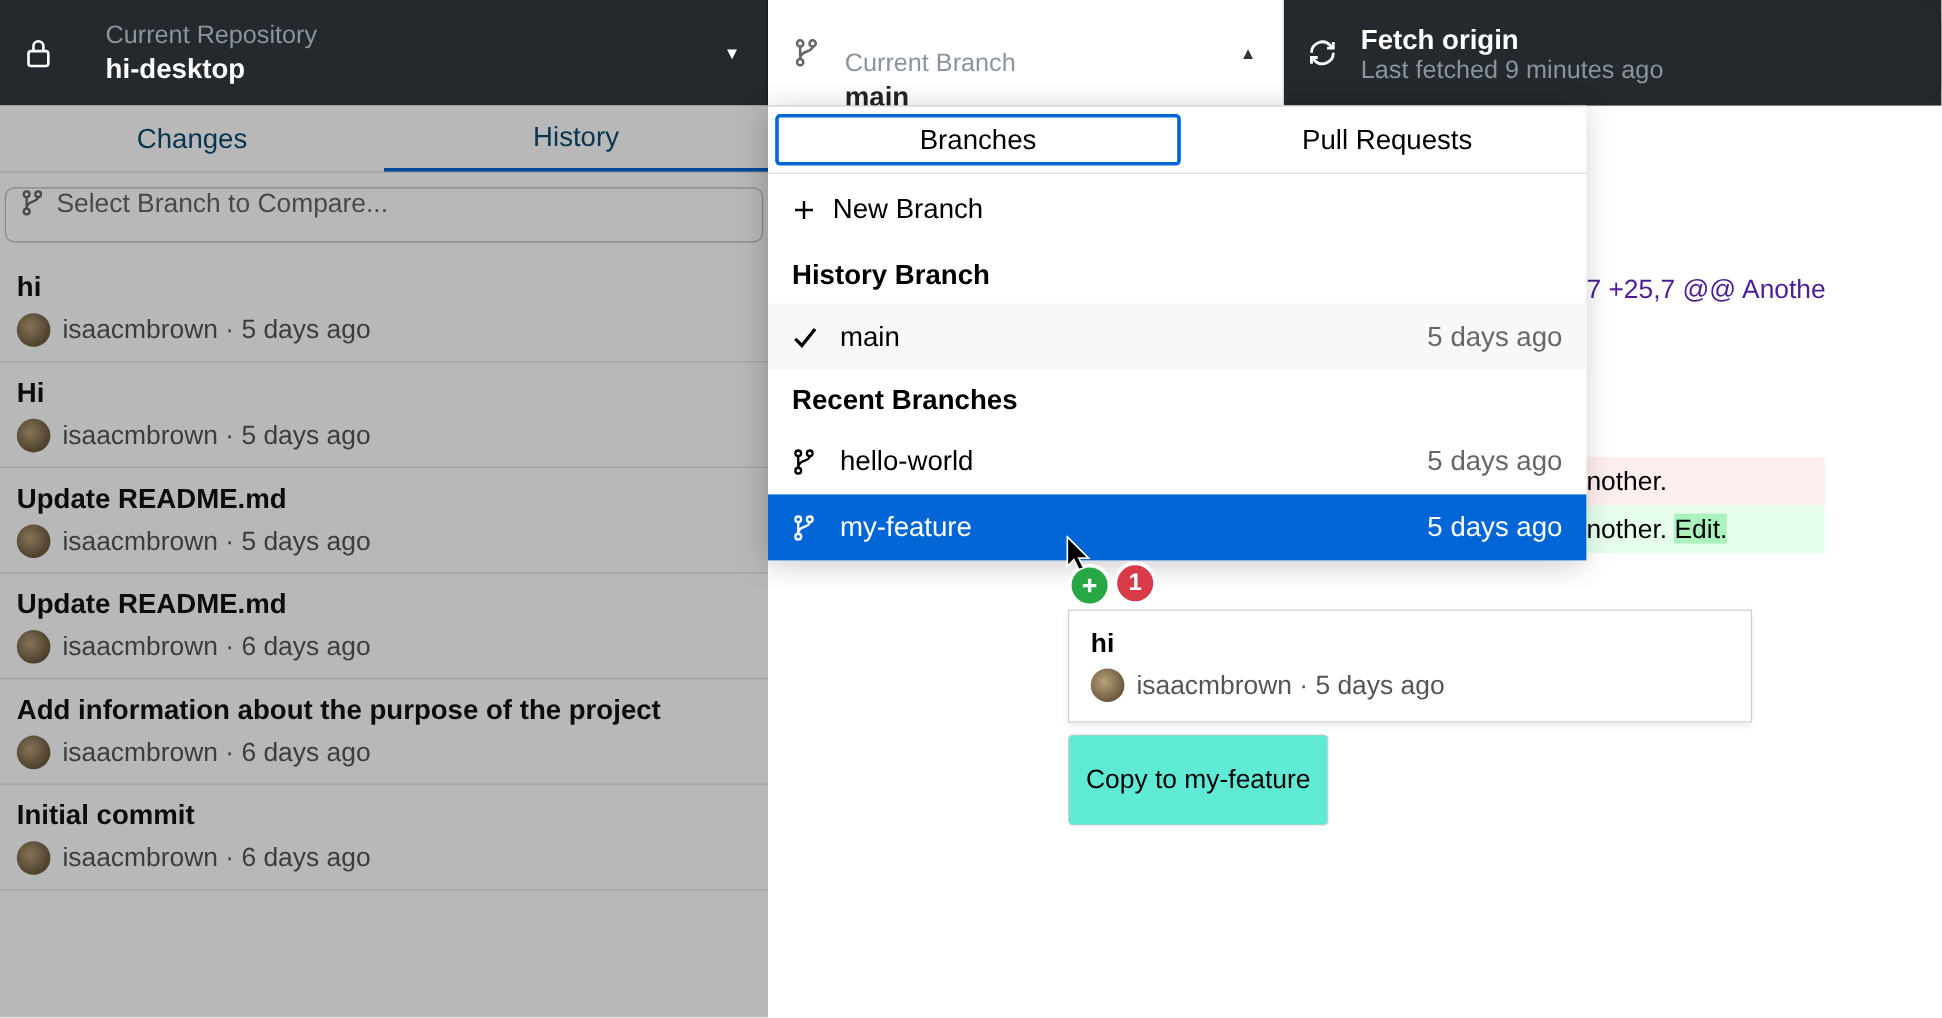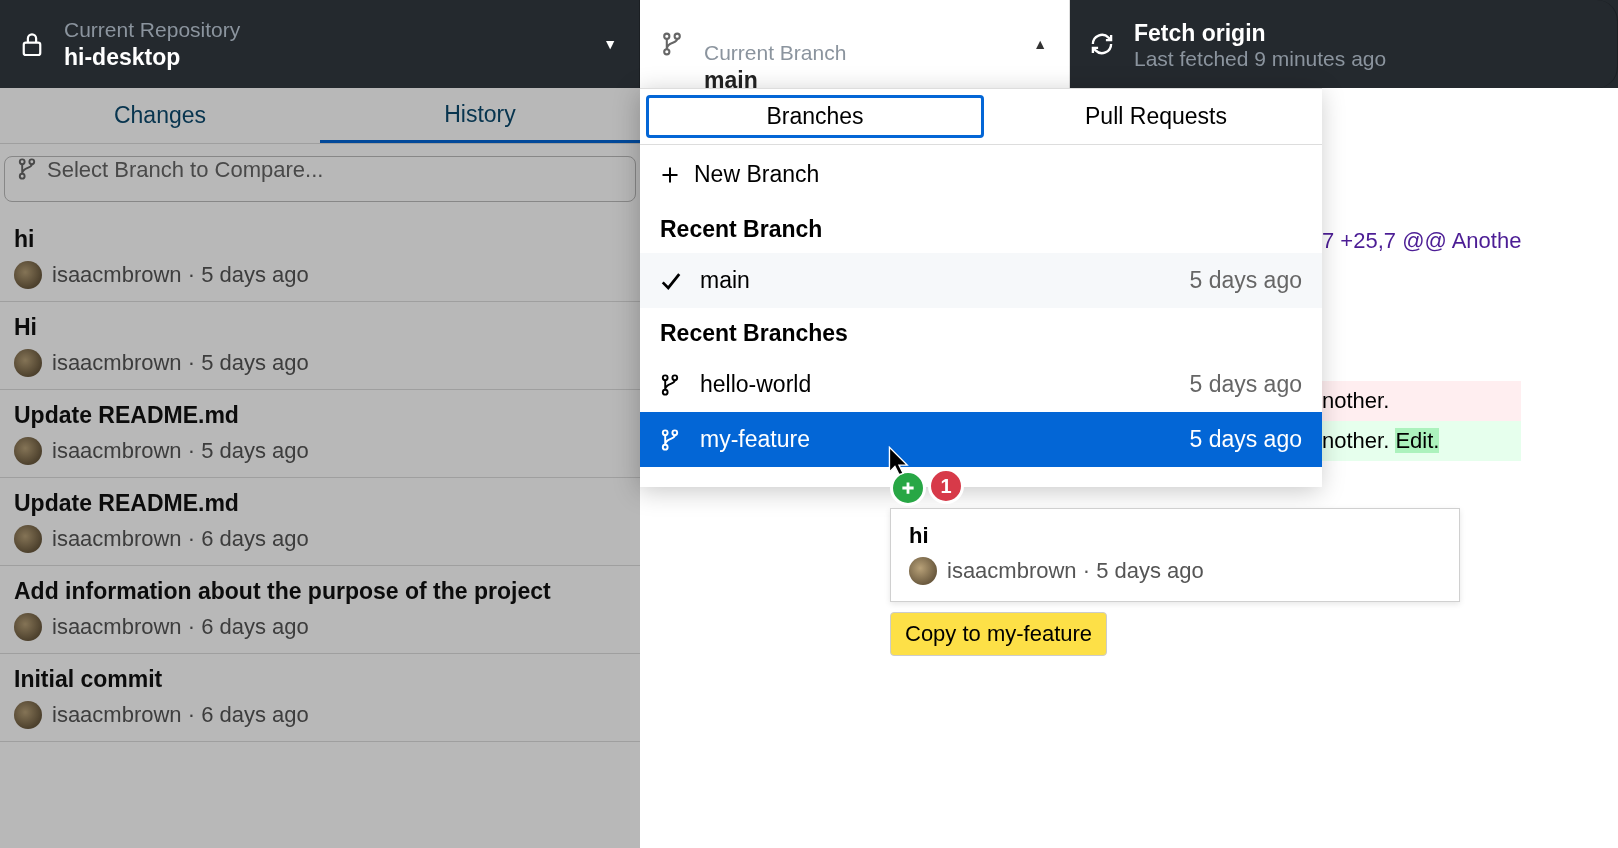--- a/index.html
+++ b/index.html
@@ -1,19 +1,19 @@
 <!DOCTYPE html>
 <html><head>
 <meta charset="utf-8">
 <style>
 * { margin:0; padding:0; box-sizing:border-box; font-family:-apple-system,BlinkMacSystemFont,"Segoe UI",Helvetica,Arial,sans-serif; }
 body { width:1618px; height:848px; position:relative; background:#fff; overflow:hidden; }
 .topbar { height:88px; background:#24292e; display:flex; }
 .top-seg { display:flex; align-items:center; padding:0 18px; border-right:1px solid #1b1f23; position:relative; }
-.top-seg.repo { width:640px; }
+.top-seg.repo { width:640px;gap:24px; }
 .top-seg.branch { width:430px; background:#fff; border-right:1px solid #ddd; }
 .top-seg.fetch { flex:1;border-radius:21px; }
 .top-icon { width:28px; height:28px; margin-right:18px; display:flex; align-items:center; justify-content:center; color:#fff; }
 .top-seg.branch .top-icon { color:#666; }
 .two-line { display:flex; flex-direction:column; }
 .two-line .lab { font-size:21px; color:#8b949e; font-weight:400; }
 .two-line .val { font-size:23px; color:#fff; font-weight:600; margin-top:2px; }
 .top-seg.branch .two-line .lab { color:#8b949e;margin-top:47px; }
 .top-seg.branch .two-line .val { color:#222; }
 .chev { position:absolute; right:22px; color:#fff; font-size:14px; }
@@ -27,40 +27,40 @@
 .compare svg { margin-right:10px; color:#666; }
 .commit { border-bottom:1px solid #ddd; padding:12px 14px; }
 .commit .title { font-size:23px; font-weight:600; color:#111; margin-bottom:8px; }
 .commit .meta { display:flex; align-items:center; font-size:22px; color:#555; }
 .avatar { width:28px; height:28px; border-radius:50%; background:radial-gradient(circle at 40% 40%, #b8a178 0%, #6b5a3f 70%); margin-right:10px; flex:none; }
 .diff-frag { position:absolute; top:221px; left:1322px; font-family:ui-monospace,Menlo,monospace; font-size:22px; line-height:40px; }
 .diff-frag .hunk { color:#4c1d95; }
 .diff-frag .del { background:#ffeef0; }
 .diff-frag .add { background:#e6ffed; }
 .diff-frag .add .hl { background:#acf2bd; }
-.dropdown { position:absolute; top:88px; left:640px; width:682px; background:#fff; box-shadow:-2px 4px 24px rgba(0,0,0,0.22); z-index:20; border-top:1px solid #ddd; padding-bottom:20px; }
+.dropdown { position:absolute; top:88px; left:640px; width:682px; background:#fff; box-shadow:-2px 4px 24px rgba(0,0,0,0.22); z-index:20; border-top:1px solid #ddd; }
 .dd-tabs { display:flex; height:56px; border-bottom:1px solid #ddd; }
 .dd-tab { flex:1; display:flex; align-items:center; justify-content:center; font-size:23px; }
 .dd-tab.active { margin:6px 6px; border:3px solid #0366d6; border-radius:4px; }
 .newbranch { display:flex; align-items:center; padding:16px 20px; font-size:23px; }
 .newbranch svg { margin-right:14px; }
 .section-h { font-size:23px; font-weight:700; padding:12px 20px 10px; }
 .brow { display:flex; align-items:center; padding:14px 20px; font-size:23px; }
 .brow .bicon { width:26px; margin-right:14px; display:flex; }
 .brow .btime { margin-left:auto; color:#666; }
 .brow.current { background:#f6f8fa; }
 .brow.sel { background:#0366d6; color:#fff; }
 .brow.sel .btime { color:#fff; }
 .cursor { position:absolute; top:446px; left:887px; z-index:40; }
 .badge-green { position:absolute; top:470px; left:890px; width:36px; height:36px; border-radius:50%; background:#28a745; border:3px solid #fff; z-index:39; display:flex; align-items:center; justify-content:center; color:#fff; }
 .badge-red { position:absolute; top:468px; left:928px; width:36px; height:36px; border-radius:50%; background:#d73a49; border:3px solid #fff; z-index:39; display:flex; align-items:center; justify-content:center; color:#fff; font-size:20px; font-weight:700; }
 .drag-card { position:absolute; top:508px; left:890px; width:570px; background:#fff; border:1px solid #d0d0d0; padding:14px 18px 16px; z-index:38; box-shadow:0 2px 6px rgba(0,0,0,0.1); }
 .drag-card .title { font-size:22px; font-weight:600; margin-bottom:8px; }
 .drag-card .meta { display:flex; align-items:center; font-size:22px; color:#555; }
-.tip { position:absolute; top:612px; left:890px; background:#fde047; border:1px solid #ccc; border-radius:4px; padding:8px 14px; font-size:22px; z-index:38; }
+.tip { position:absolute; top:612px; left:890px; background:#5eead4; border:1px solid #ccc; border-radius:4px; padding:24px 14px; font-size:22px; z-index:38; }
 </style>
 </head>
 <body>
 
 <div class="topbar">
   <div class="top-seg repo">
     <span class="top-icon">
       <svg width="22" height="26" viewBox="0 0 16 18" fill="none" stroke="currentColor" stroke-width="1.6">
           <rect x="2" y="8" width="12" height="9" rx="1.5"></rect>
           <path d="M5 8V5a3 3 0 0 1 6 0v3"></path>
@@ -163,21 +163,21 @@
     <div class="dd-tab">
         <span>Pull Requests</span>
       </div>
   </div>
   <div class="newbranch">
     <svg width="20" height="20" viewBox="0 0 16 16" stroke="currentColor" stroke-width="1.6">
         <path d="M8 2v12M2 8h12"></path>
       </svg>
     <span>New Branch</span>
   </div>
-  <div class="section-h">Recent Branch</div>
+  <div class="section-h">History Branch</div>
   <div class="brow current">
     <span class="bicon">
       <svg width="22" height="22" viewBox="0 0 16 16" fill="none" stroke="currentColor" stroke-width="2">
           <path d="M2 9l4 4 8-10"></path>
         </svg>
     </span>
     <span>main</span>
     <span class="btime">5 days ago</span>
   </div>
   <div class="section-h">Recent Branches</div>

